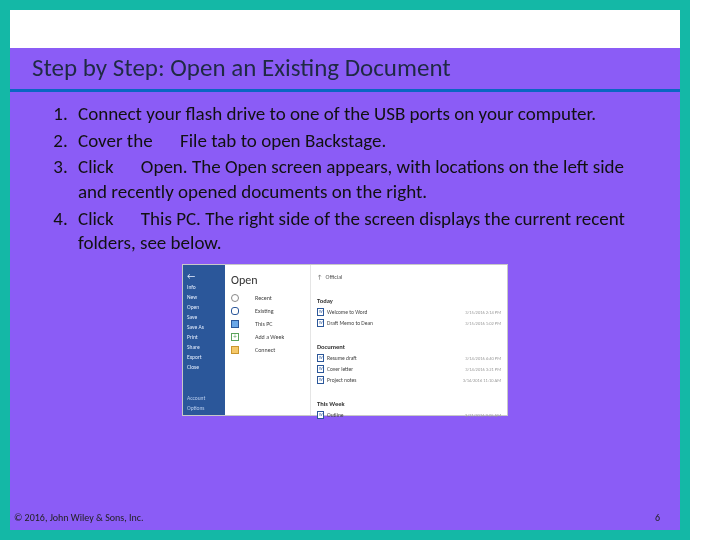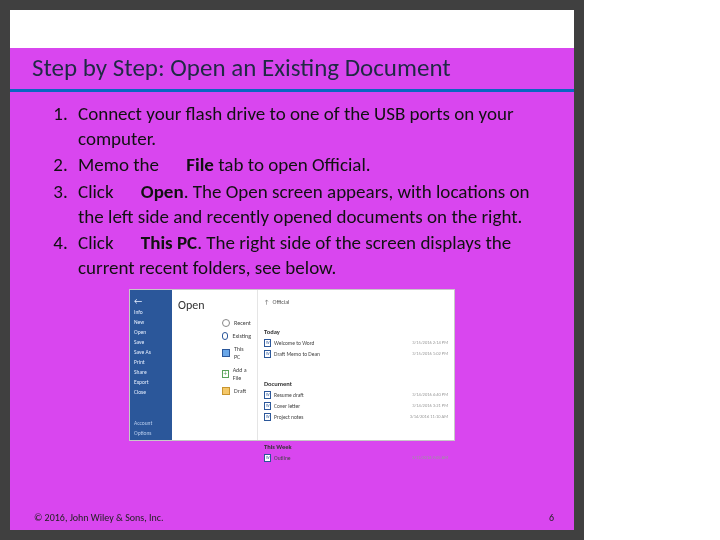--- a/index.html
+++ b/index.html
@@ -1,20 +1,20 @@
 <!DOCTYPE html>
 <html><head>
 <meta charset="utf-8">
 <style>
   * { box-sizing: border-box; margin: 0; padding: 0; }
   html, body { width: 720px; height: 540px; font-family: "Segoe UI", Calibri, Arial, sans-serif; background: #fff; }
   .slide {
-    width: 584px; height: 540px;
-    border: 10px solid #404040;
-    background: #d946ef;
+    width: 690px; height: 540px;
+    border: 10px solid #14b8a6;
+    background: #8b5cf6;
     display: flex; flex-direction: column;
     position: relative;
   }
   .topbar { height: 38px; background: #fff; }
   .title {
     font-size: 25px;
     color: #1f2a44;
     padding: 4px 22px 6px 22px;
     border-bottom: 3px solid #0a66c2;
     font-weight: 400;
@@ -24,21 +24,21 @@
     padding: 10px 32px 0 32px;
   }
   ol.steps {
     list-style: decimal;
     padding-left: 30px;
     font-size: 19px;
     color: #111;
     line-height: 1.3;
   }
   ol.steps li { margin-bottom: 2px; padding-left: 6px; }
-  .b { font-weight: 700; padding-left: 23px; }
+  .b { font-weight: 400; padding-left: 23px; }
   .shot-wrap { display:flex; justify-content:center; margin-top:8px; }
   .shot {
     width: 326px; height: 152px;
     border: 1px solid #c8c8c8;
     display: flex;
     font-size: 6px;
     background: #fff;
     position: relative;
   }
   .shot .rail {
@@ -49,54 +49,54 @@
   .shot .rail .arrow { font-size: 9px; line-height:1; }
   .shot .rail .ritem { color:#e6efff; font-size:5.5px; white-space:nowrap; }
   .shot .rail .rgap { flex:1; }
   .shot .rail .ritem.muted { color:#b8cdee; }
   .shot .mid {
     width: 86px; background:#fff; padding:8px 6px;
     border-right:1px solid #e5e5e5;
     display:flex; flex-direction:column; gap:5px;
   }
   .shot .mid .h { font-size:12px; color:#333; font-weight:400; margin-bottom:2px; }
-  .shot .mid .loc { display:flex; align-items:center; gap:4px; font-size:6px; color:#444;margin-left:44px; }
+  .shot .mid .loc { display:flex; align-items:center; gap:16px; font-size:6px; color:#444; }
   .shot .mid .loc .sq { width:8px; height:8px; display:inline-block; }
   .sq.clock { border:1px solid #888; border-radius:50%; position:relative; }
   .sq.cloud { background:#fff; border:1px solid #2b579a; border-radius:3px; }
   .sq.pc { background:#6aa7e8; border:1px solid #2b579a; }
   .sq.plus { border:1px solid #5aa35a; color:#5aa35a; text-align:center; line-height:6px; font-size:7px; }
   .sq.folder { background:#f5c869; border:1px solid #c9962f; }
   .shot .right {
     flex:1; background:#fff; padding:8px 6px;
     display:flex; flex-direction:column; gap:3px;
   }
   .shot .right .path { color:#555; font-size:6px; display:flex; align-items:center; gap:3px; }
-  .shot .right .grp { color:#333; font-size:6.5px; margin-top:19px; font-weight:600; }
+  .shot .right .grp { color:#333; font-size:6.5px; margin-top:13px; font-weight:600; }
   .shot .right .doc { display:flex; align-items:center; gap:3px; color:#444; font-size:5.5px; }
   .shot .right .doc .di { width:7px; height:8px; background:#fff; border:1px solid #2b579a; position:relative; }
   .shot .right .doc .di::after { content:"W"; position:absolute; font-size:4px; color:#2b579a; left:1px; top:0; }
   .shot .right .doc .meta { color:#999; font-size:4.5px; margin-left:auto; }
   .footer {
     display:flex; align-items:center; justify-content:space-between;
-    padding: 4px 20px 6px 24px;
+    padding: 4px 20px 6px 4px;
     font-size: 10px; color:#222;
   }
 </style>
 </head>
 <body>
 
 <div class="slide">
   <div class="topbar"></div>
   <div class="title">Step by Step: Open an Existing Document</div>
 
   <div class="body">
     <ol class="steps">
       <li><span>Connect your flash drive to one of the USB ports on your computer.</span></li>
-      <li><span>Memo the </span><span class="b">File</span><span> tab to open Official.</span></li>
+      <li><span>Cover the </span><span class="b">File</span><span> tab to open Backstage.</span></li>
       <li><span>Click </span><span class="b">Open</span><span>. The Open screen appears, with locations on the left side and recently opened documents on the right.</span></li>
       <li><span>Click </span><span class="b">This PC</span><span>. The right side of the screen displays the current recent folders, see below.</span></li>
     </ol>
 
     <div class="shot-wrap">
       <div class="shot">
         <div class="rail">
           <div class="arrow">←</div>
           <div class="ritem">Info</div>
           <div class="ritem">New</div>
@@ -120,25 +120,25 @@
           <div class="loc">
               <span class="sq cloud"></span>
               <span>Existing</span>
             </div>
           <div class="loc">
               <span class="sq pc"></span>
               <span>This PC</span>
             </div>
           <div class="loc">
               <span class="sq plus">+</span>
-              <span>Add a File</span>
+              <span>Add a Week</span>
             </div>
           <div class="loc">
               <span class="sq folder"></span>
-              <span>Draft</span>
+              <span>Connect</span>
             </div>
         </div>
         <div class="right">
           <div class="path">
               <span>↑</span>
               <span>Official</span>
             </div>
           <div class="grp">Today</div>
           <div class="doc">
               <span class="di"></span>

